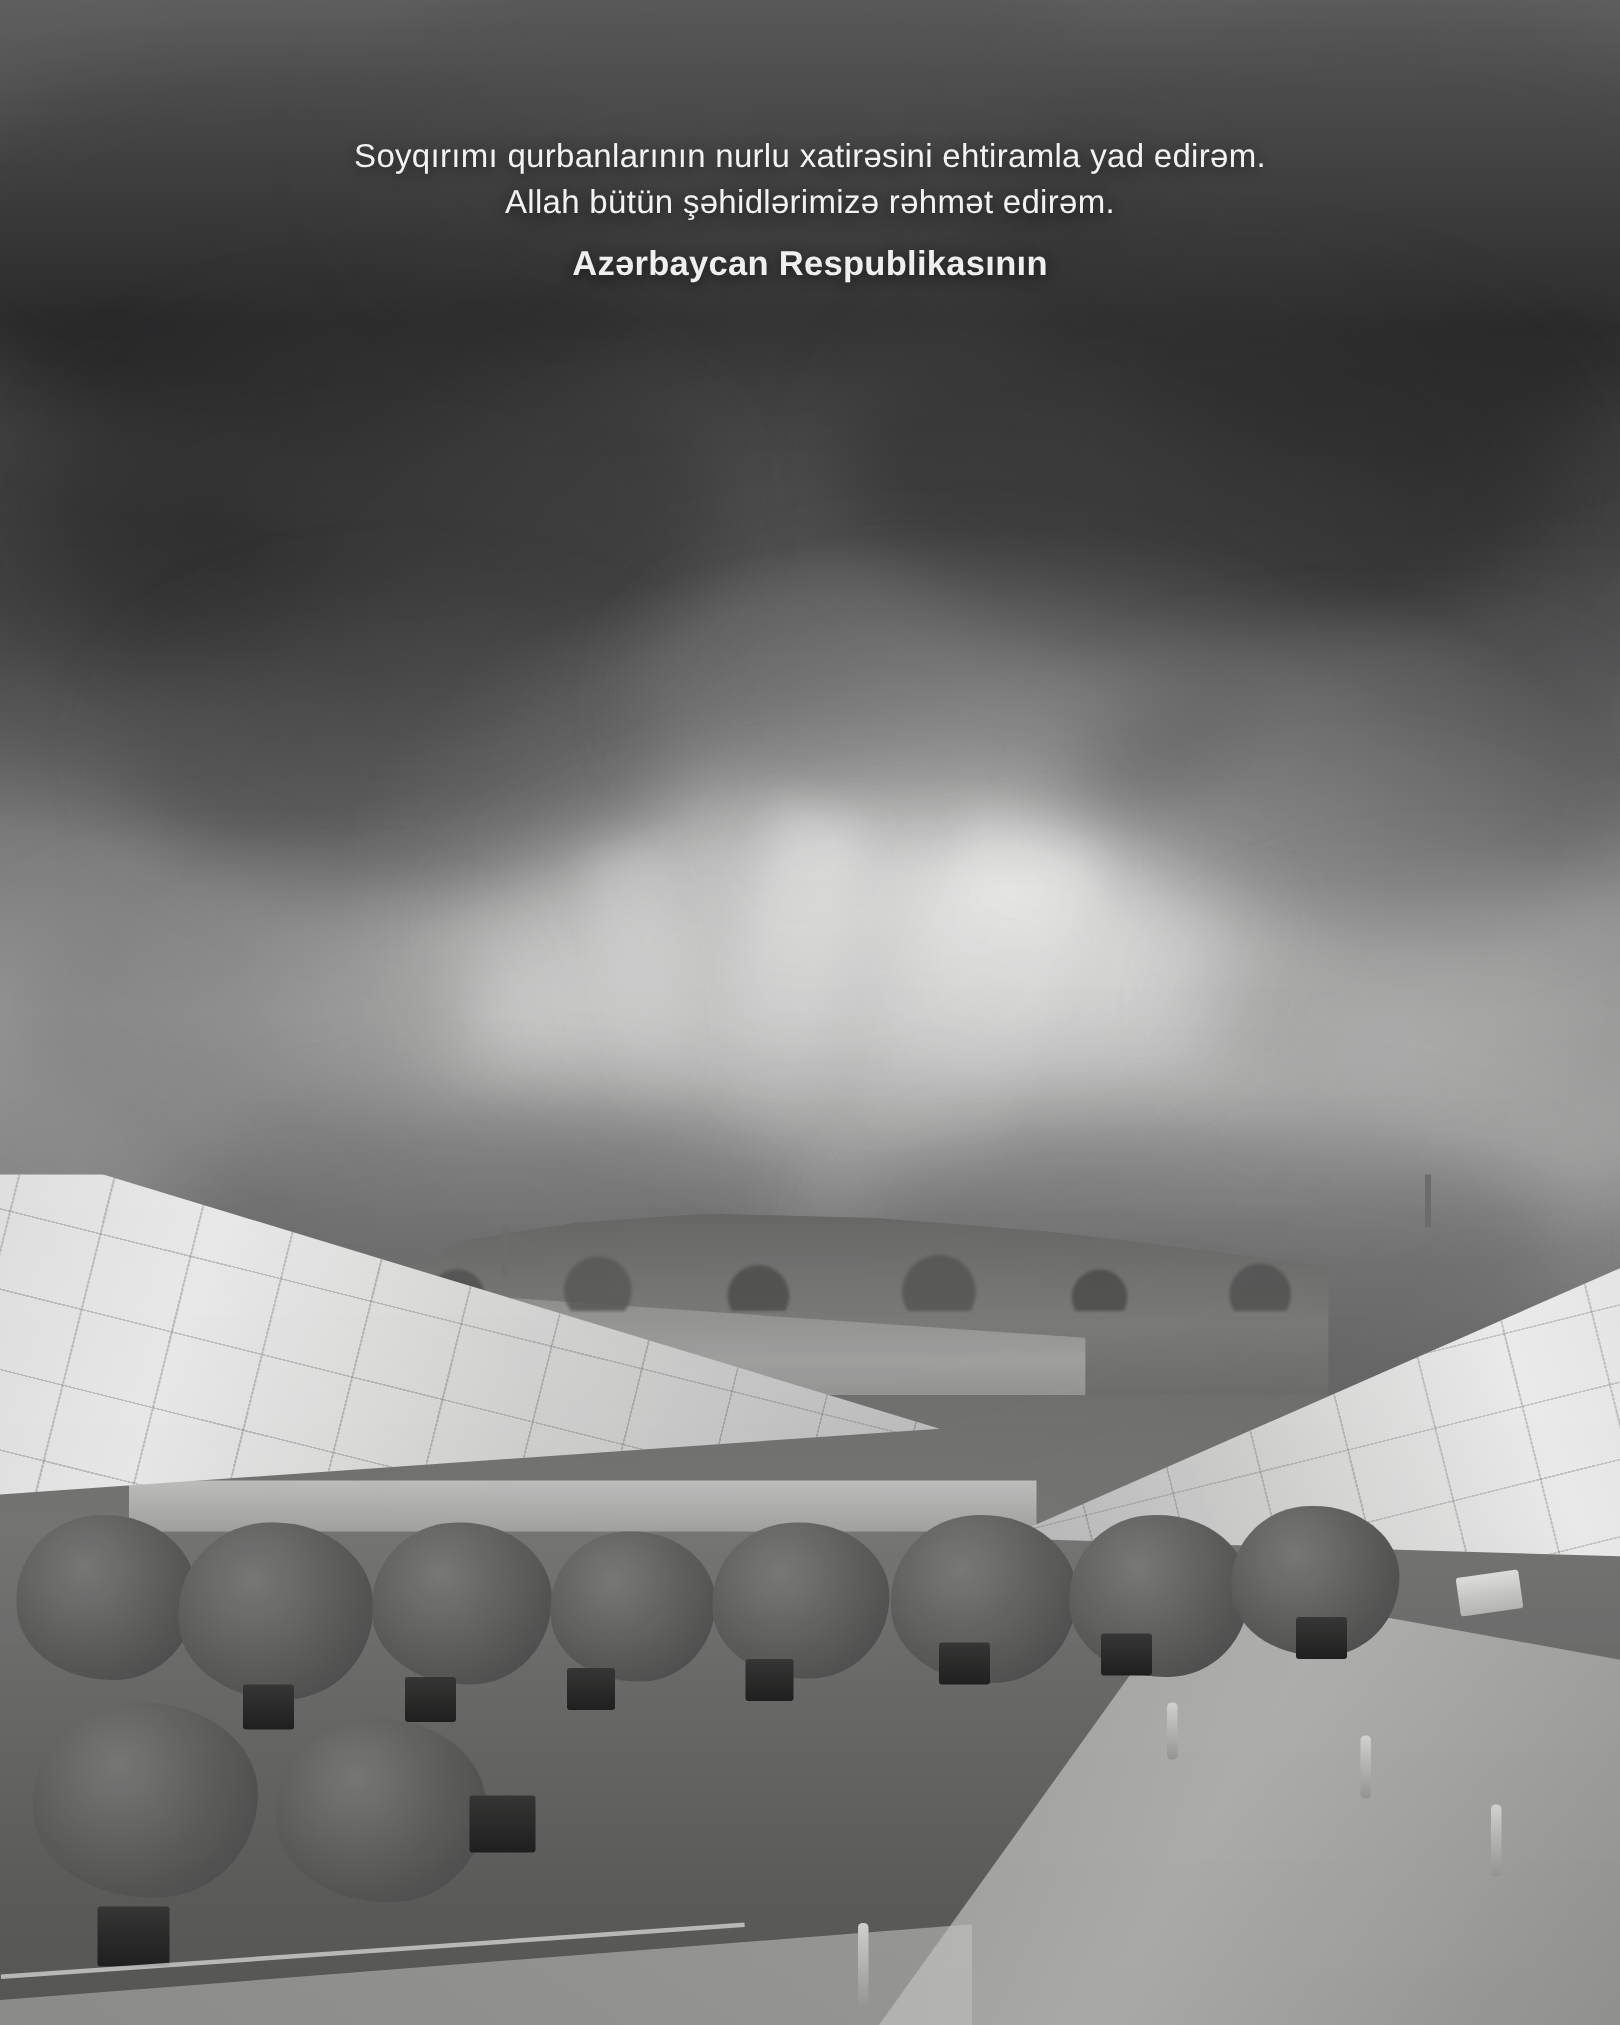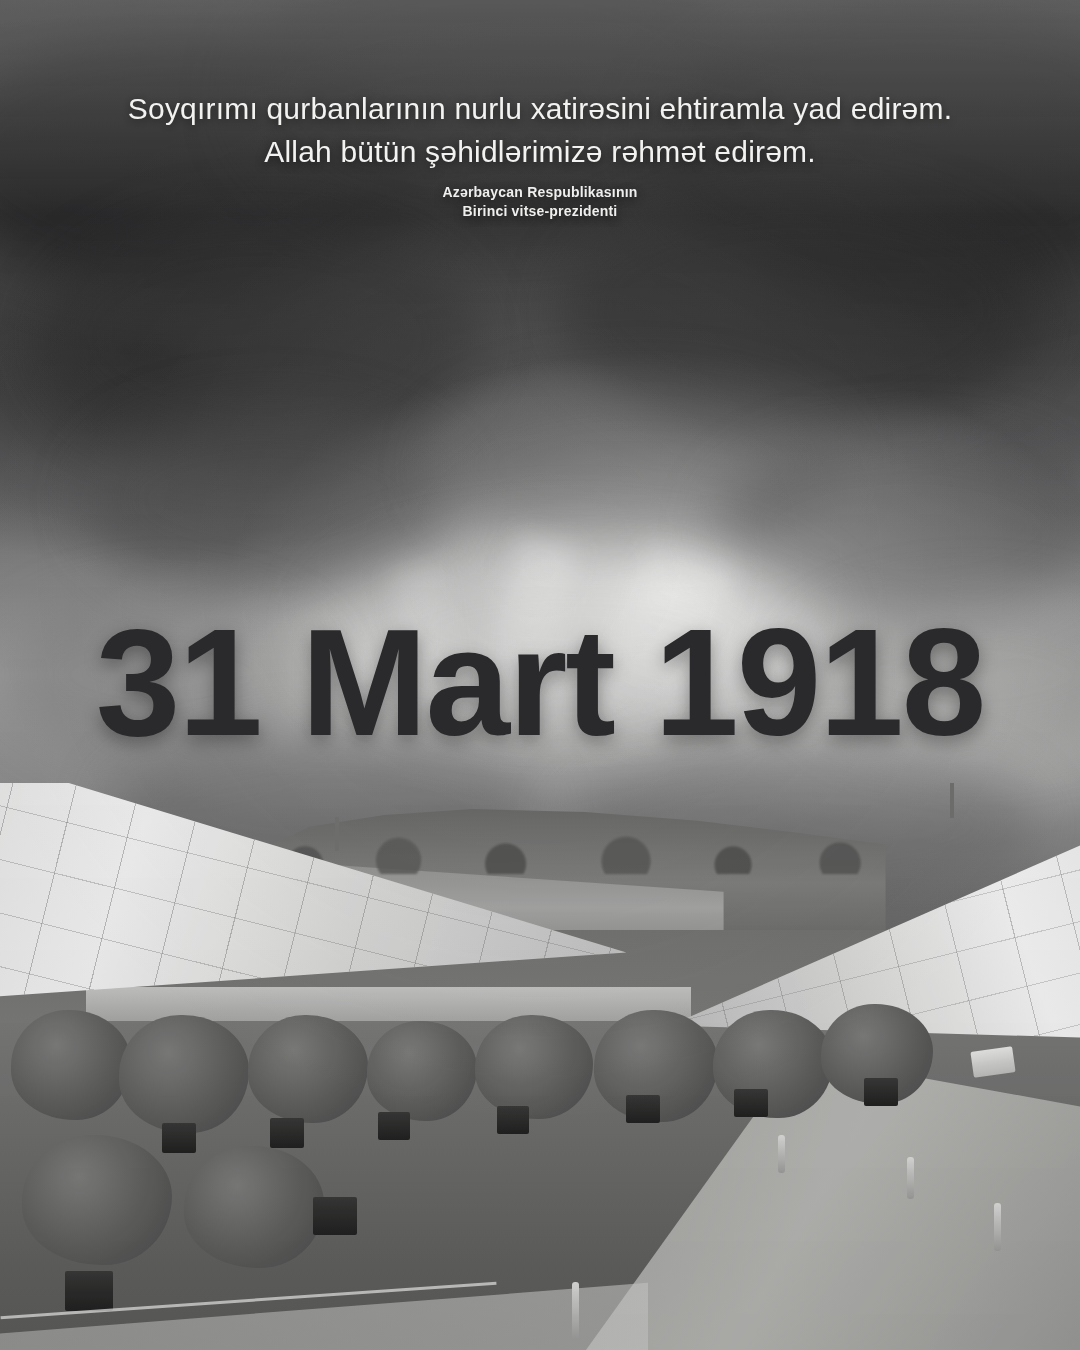--- a/index.html
+++ b/index.html
@@ -254,39 +254,39 @@
     top: 88px;
     left: 0;
     right: 0;
     text-align: center;
     z-index: 30;
     padding: 0 90px;
     box-sizing: border-box;
   }
   .quote {
     color: #f2f2f0;
-    font-size: 30px;
+    font-size: 22px;
     line-height: 1.42;
     font-weight: 400;
     letter-spacing: 0.2px;
     text-shadow: 0 2px 10px rgba(0,0,0,0.55);
   }
   .quote-line { display: block; }
   .author {
     margin-top: 56px;
     color: #ffffff;
     font-size: 38px;
     font-weight: 700;
     letter-spacing: 0.3px;
     text-shadow: 0 2px 10px rgba(0,0,0,0.55);
   }
   .role {
     margin-top: 10px;
     color: #efefee;
-    font-size: 14px;
+    font-size: 23px;
     font-weight: 700;
     line-height: 1.35;
     letter-spacing: 0.2px;
     text-shadow: 0 2px 8px rgba(0,0,0,0.5);
     text-align: center;
   }
   .role-line { display: block; }
 
   .headline {
     position: absolute;
@@ -373,26 +373,24 @@
     <div class="railing" style="left:0%; top:91%; width:46%; transform:rotate(-4deg);"></div>
     <div class="pole" style="left:88%;  top:-3%; height:52px;"></div>
     <div class="pole" style="left:31%;  top:6%;  height:34px;"></div>
     <div class="sign" style="left:90%; top:47%; width:42px; height:26px;"></div>
   </div>
 
   <div class="desat"></div>
   <div class="haze"></div>
   <div class="grade-overlay"></div>
 
-  <div class="headline">31 Mart 1918</div>
 
   <div class="quote-block">
     <div class="quote">
       <span class="quote-line">Soyqırımı qurbanlarının nurlu xatirəsini ehtiramla yad edirəm.</span>
       <span class="quote-line">Allah bütün şəhidlərimizə rəhmət edirəm.</span>
     </div>
     <div class="role">
       <span class="role-line">Azərbaycan Respublikasının</span>
-      <span class="role-line">Birinci vitse-prezidenti</span>
     </div>
   </div>
 
 </div>
 
 </body></html>

